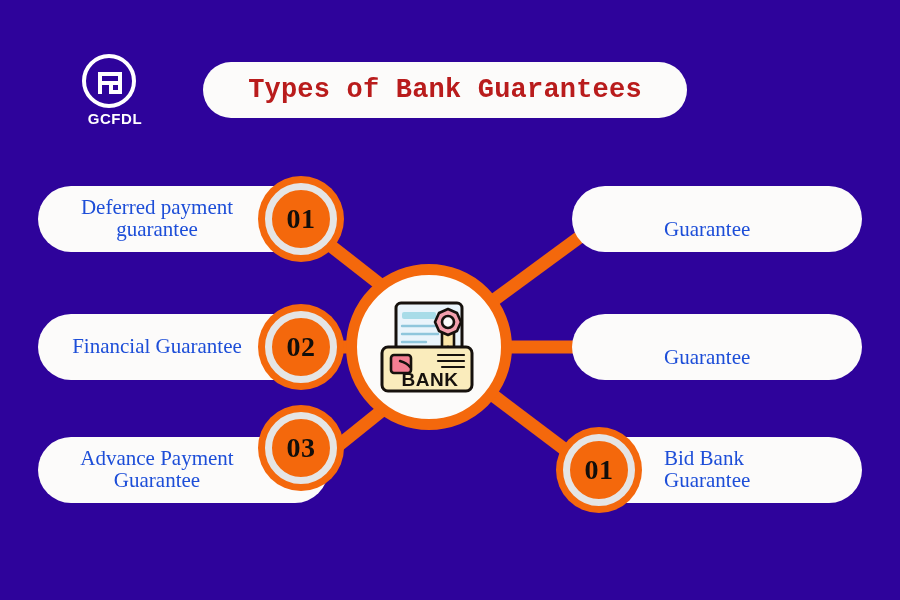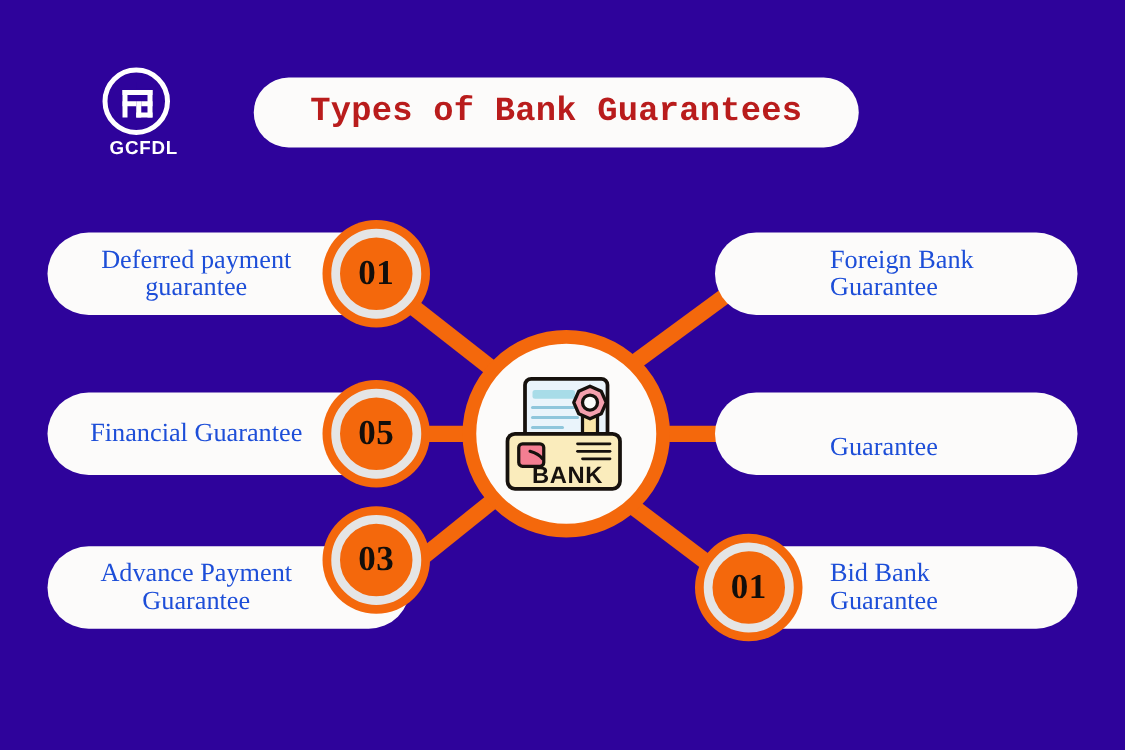--- a/index.html
+++ b/index.html
@@ -75,21 +75,21 @@
     position: absolute;
     left: 0;
     top: 0;
     width: 900px;
     height: 600px;
   }
 
   
   #center-hub {
     position: absolute;
-    left: 370px;
+    left: 346px;
     top: 264px;
     width: 166px;
     height: 166px;
   }
   #center-hub .hub-ring {
     position: absolute;
     inset: 0;
     border-radius: 50%;
     background: #FCFBFA;
     border: 11px solid #F4680C;
@@ -212,39 +212,39 @@
     <span class="pill-label">Financial Guarantee</span>
   </div>
   <div class="row-pill left" style="top:437px">
     <span class="pill-label">
       <span>Advance Payment</span><br><span>Guarantee</span>
     </span>
   </div>
 
   <div class="row-pill right" style="top:186px">
     <span class="pill-label">
-      <span>Foreign Bank</span><br><span>Guarantee</span>
+      <br><span>Guarantee</span>
     </span>
   </div>
   <div class="row-pill right" style="top:314px">
     <span class="pill-label">
       <br><span>Guarantee</span>
     </span>
   </div>
   <div class="row-pill right" style="top:437px">
     <span class="pill-label">
       <span>Bid Bank</span><br><span>Guarantee</span>
     </span>
   </div>
 
   <div class="num-badge" style="left:265px; top:183px">
     <span class="badge-num">01</span>
   </div>
   <div class="num-badge" style="left:265px; top:311px">
-    <span class="badge-num">05</span>
+    <span class="badge-num">02</span>
   </div>
   <div class="num-badge" style="left:265px; top:412px">
     <span class="badge-num">03</span>
   </div>
   <div class="num-badge" style="left:563px; top:434px">
     <span class="badge-num">01</span>
   </div>
 
   <div id="center-hub">
     <div class="hub-ring"></div>

